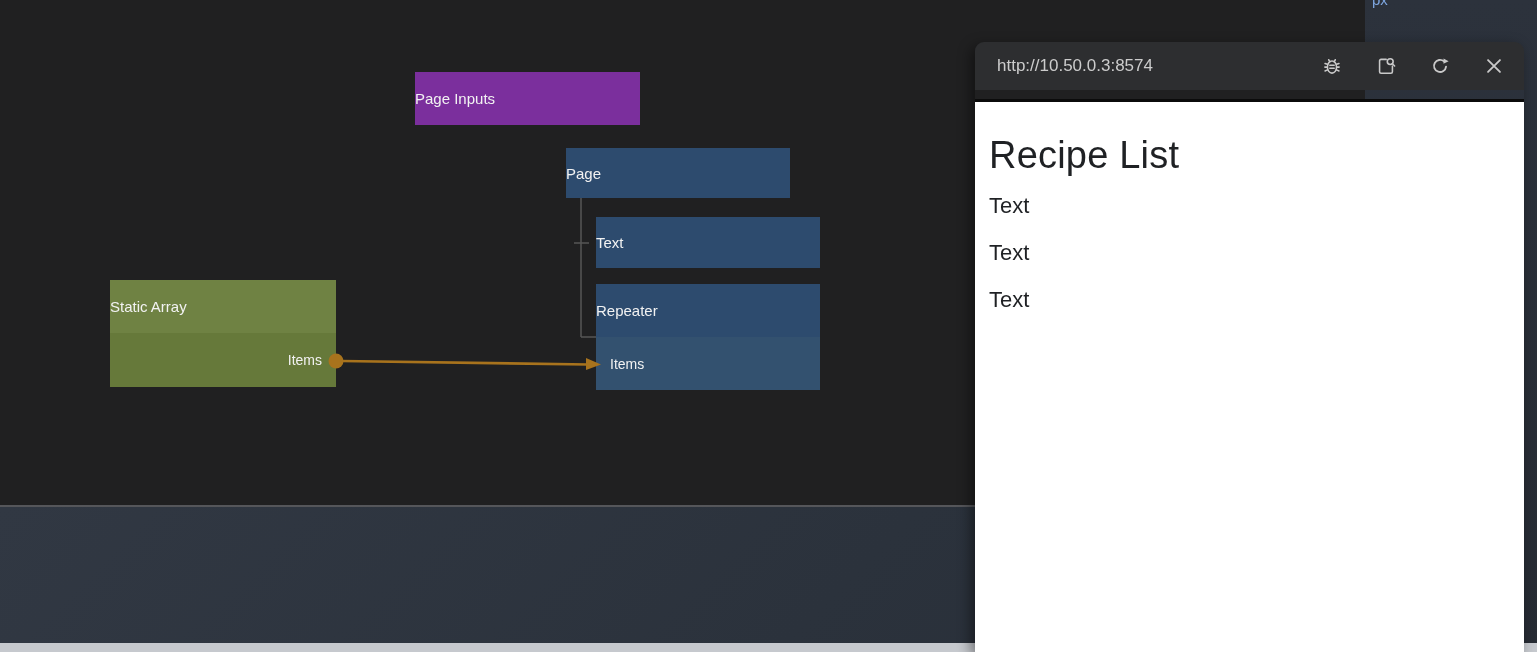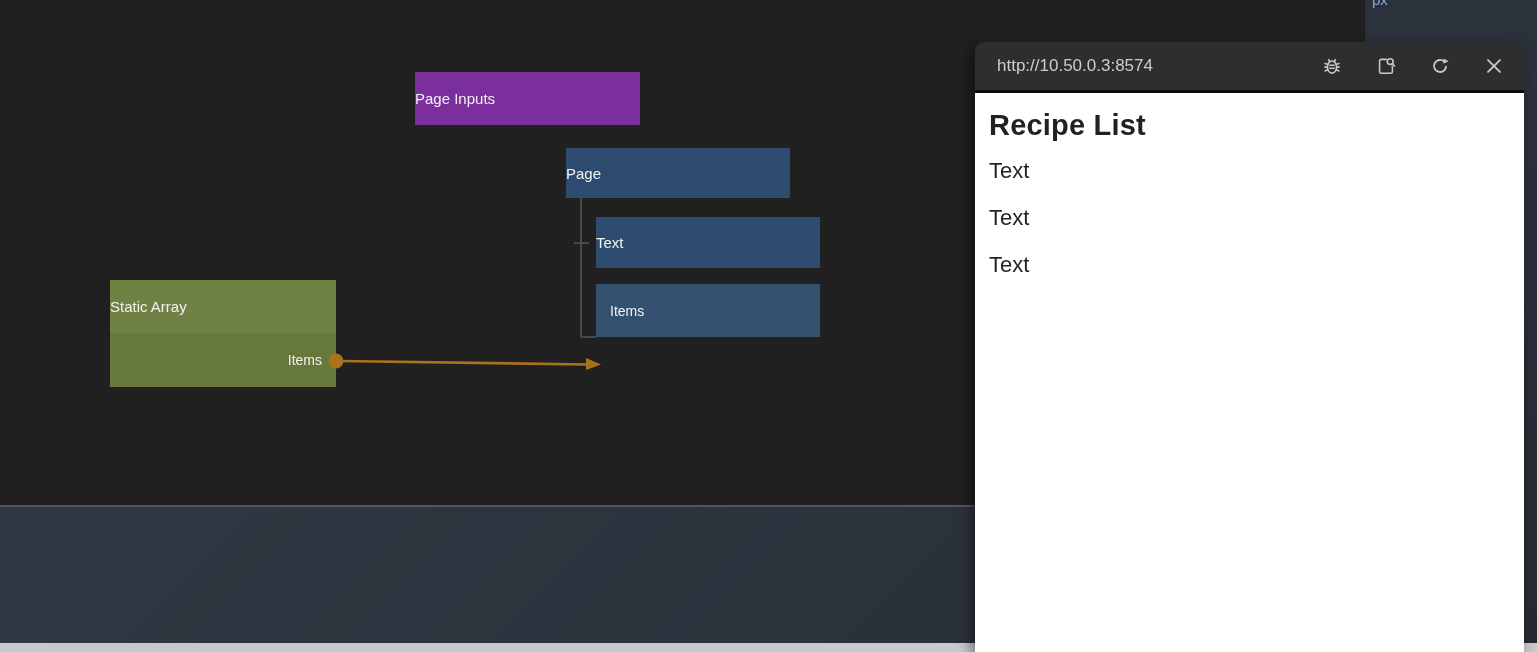--- a/index.html
+++ b/index.html
@@ -48,54 +48,58 @@
     position: absolute; left: 7px; top: -9px;
     color: #7ea6e0; font-size: 15px;
   }
 
   
   .browser {
     position: absolute; left: 975px; top: 42px; width: 549px; height: 610px;
     z-index: 5; display: flex; flex-direction: column;
     box-shadow: -4px 4px 14px rgba(0,0,0,0.45);
     border-radius: 9px 9px 0 0;
+    gap: 9px;
   }
   .browser-toolbar {
     height: 48px; background: #2d2e30; border-radius: 9px 9px 0 0;
     display: flex; align-items: center; padding: 0 18px 0 22px; flex: none;
   }
   .browser-url { color: #cccccc; font-size: 17px; flex: 1 1 auto; white-space: nowrap; overflow: hidden; }
   .tb-icons { display: flex; align-items: center; gap: 30px; }
   .tb-btn { width: 24px; height: 24px; display: flex; align-items: center; justify-content: center; cursor: pointer; }
   .tb-btn svg { width: 22px; height: 22px; stroke: #c9c9c9; fill: none; stroke-width: 1.7; stroke-linecap: round; stroke-linejoin: round; }
   .browser-page {
     flex: 1 1 auto; background: #ffffff; border-top: 3px solid #0b0b0b;
     padding: 14px 16px 0 14px; overflow: hidden;
   }
-  .page-heading { font-size: 29px; font-weight: 700; color: #1f2124; margin: 2px 0 16px 0; letter-spacing: 0.2px; }
+  .page-heading { font-size: 38px; font-weight: 400; color: #1f2124; margin: 18px 0 16px 0; letter-spacing: 0.2px; }
   .page-text { font-size: 22px; color: #1f2124; margin: 0 0 21px 0; }
 </style>
 </head>
 <body>
 
 <div class="abs" style="left:0;top:0;width:1537px;height:652px;">
 
   <div class="node node-pageinputs node-header">
     <span>Page Inputs</span>
   </div>
 
   <div class="node node-page node-header">
     <span>Page</span>
   </div>
 
   <div class="node node-text node-header">
     <span>Text</span>
   </div>
 
   <div class="node node-repeater">
+    <div class="node-header">
+      <span>Repeater</span>
+    </div>
     <div class="node-port">
       <span>Items</span>
     </div>
   </div>
 
   <div class="node node-staticarray">
     <div class="node-header">
       <span>Static Array</span>
     </div>
     <div class="node-port">

